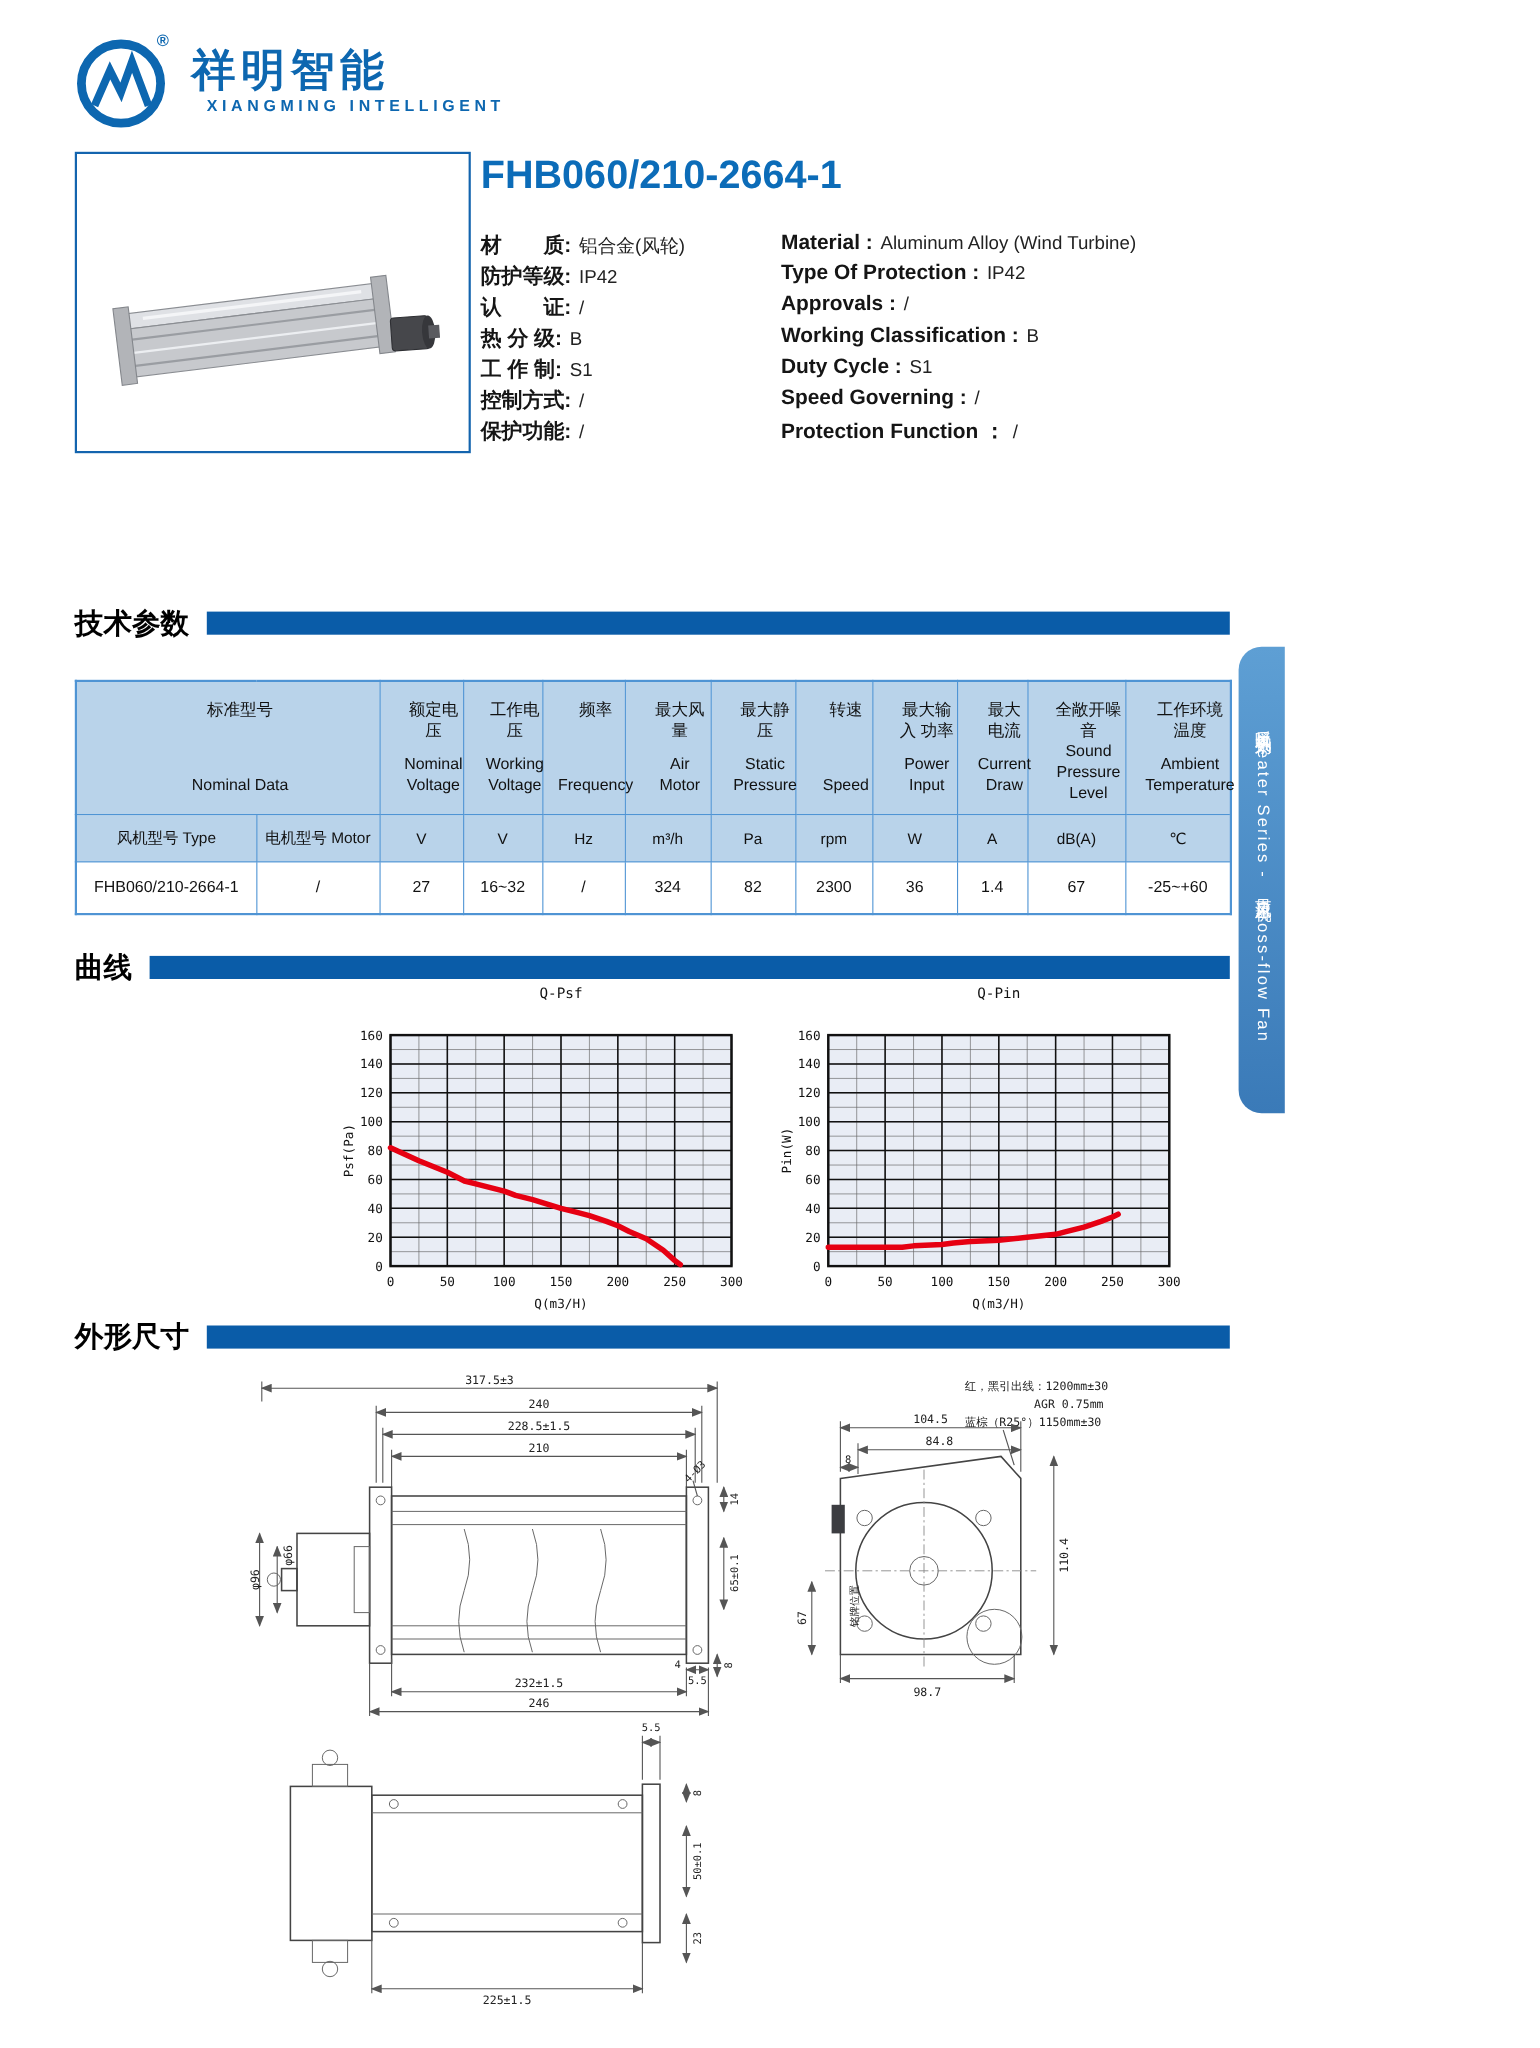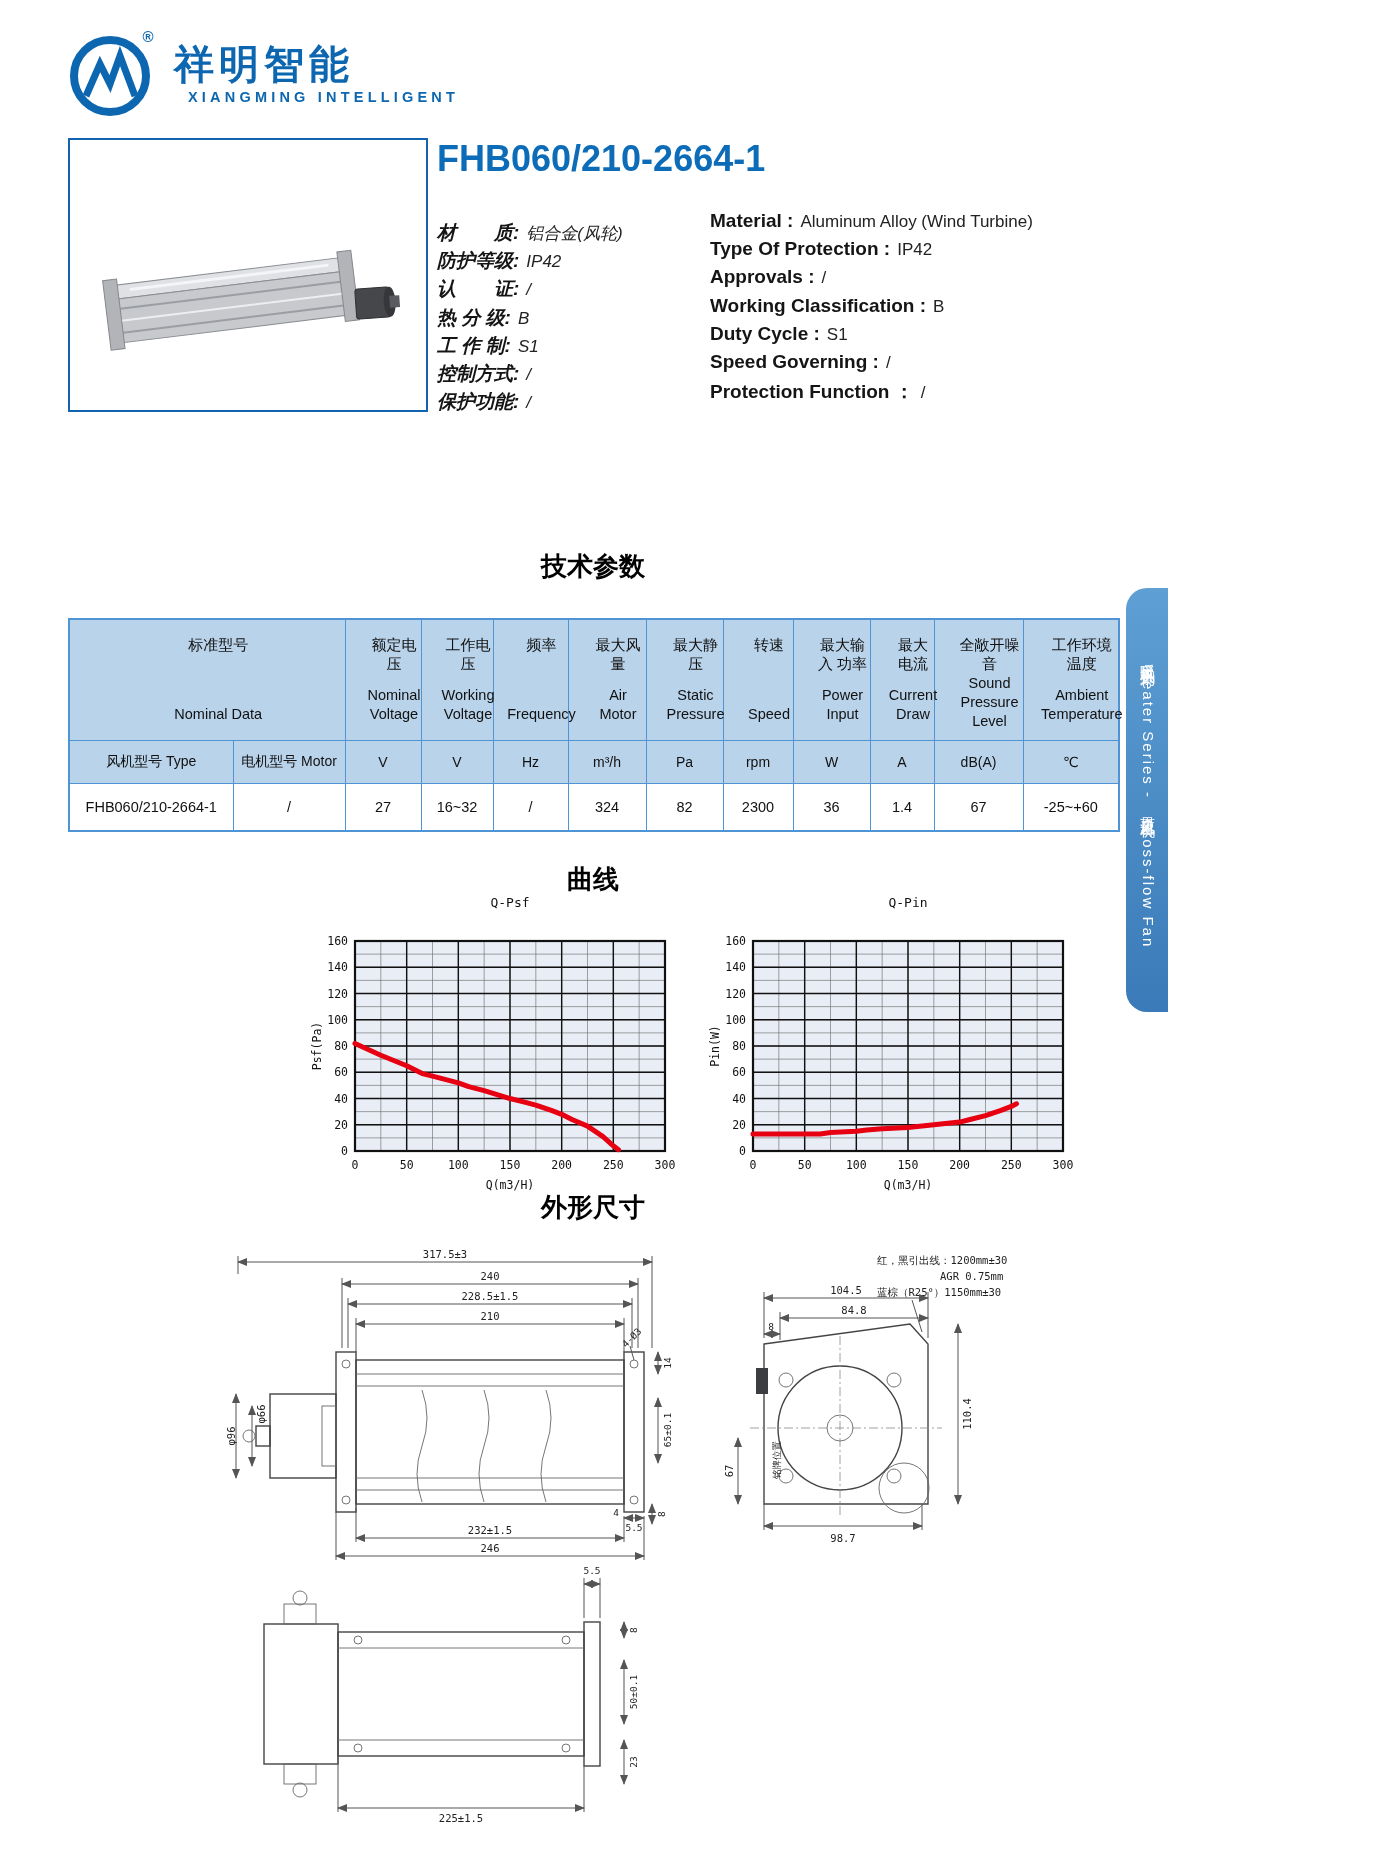--- a/index.html
+++ b/index.html
@@ -8,28 +8,28 @@
 
   
   .logo{position:absolute;left:64px;top:26px;display:flex;align-items:center;gap:14px;}
   .logo-text .cn{font-size:40px;font-weight:bold;color:#0d67b0;letter-spacing:5px;line-height:1.05;}
   .logo-text .en{font-size:14.5px;font-weight:bold;color:#0d67b0;letter-spacing:4.2px;margin-top:4px;margin-left:14px;}
 
   
   .photo-box{position:absolute;left:68px;top:138px;width:356px;height:270px;border:2px solid #1364ae;
              display:flex;align-items:center;justify-content:center;background:#fff;}
   .model-title{position:absolute;left:437px;top:138px;font-size:36px;font-weight:bold;color:#0c6cb8;}
-  .specs-cn{position:absolute;left:437px;top:220px;font-style:italic;}
+  .specs-cn{position:absolute;left:437px;top:210px;}
   .specs-en{position:absolute;left:710px;top:210px;}
   .spec-row{display:flex;align-items:baseline;height:28.2px;}
   .spec-label{font-weight:bold;font-size:19px;white-space:pre;color:#151515;}
   .spec-value{margin-left:7px;font-size:17px;color:#222;}
 
   
-  .sec{position:absolute;left:68px;width:1050px;display:flex;align-items:center;gap:16px;height:34px;flex-direction:column;}
+  .sec{position:absolute;left:68px;width:1050px;display:flex;align-items:center;gap:16px;height:34px;}
   .sec-title{font-size:26px;font-weight:bold;color:#000;white-space:nowrap;}
   .sec-bar{flex:1;height:21px;background:#0a5ca8;}
   .sec-tech{top:549px;}
   .sec-curve{top:862px;font-family:Liberation Mono, monospace;}
   .sec-dims{top:1198px;justify-content:center;}
 
   
   .spec-table{position:absolute;left:68px;top:618px;width:1050px;border-collapse:collapse;
               border:2px solid #4f94d4;table-layout:fixed;}
   .spec-table th,.spec-table td{border:1px solid #4f94d4;text-align:center;vertical-align:middle;

